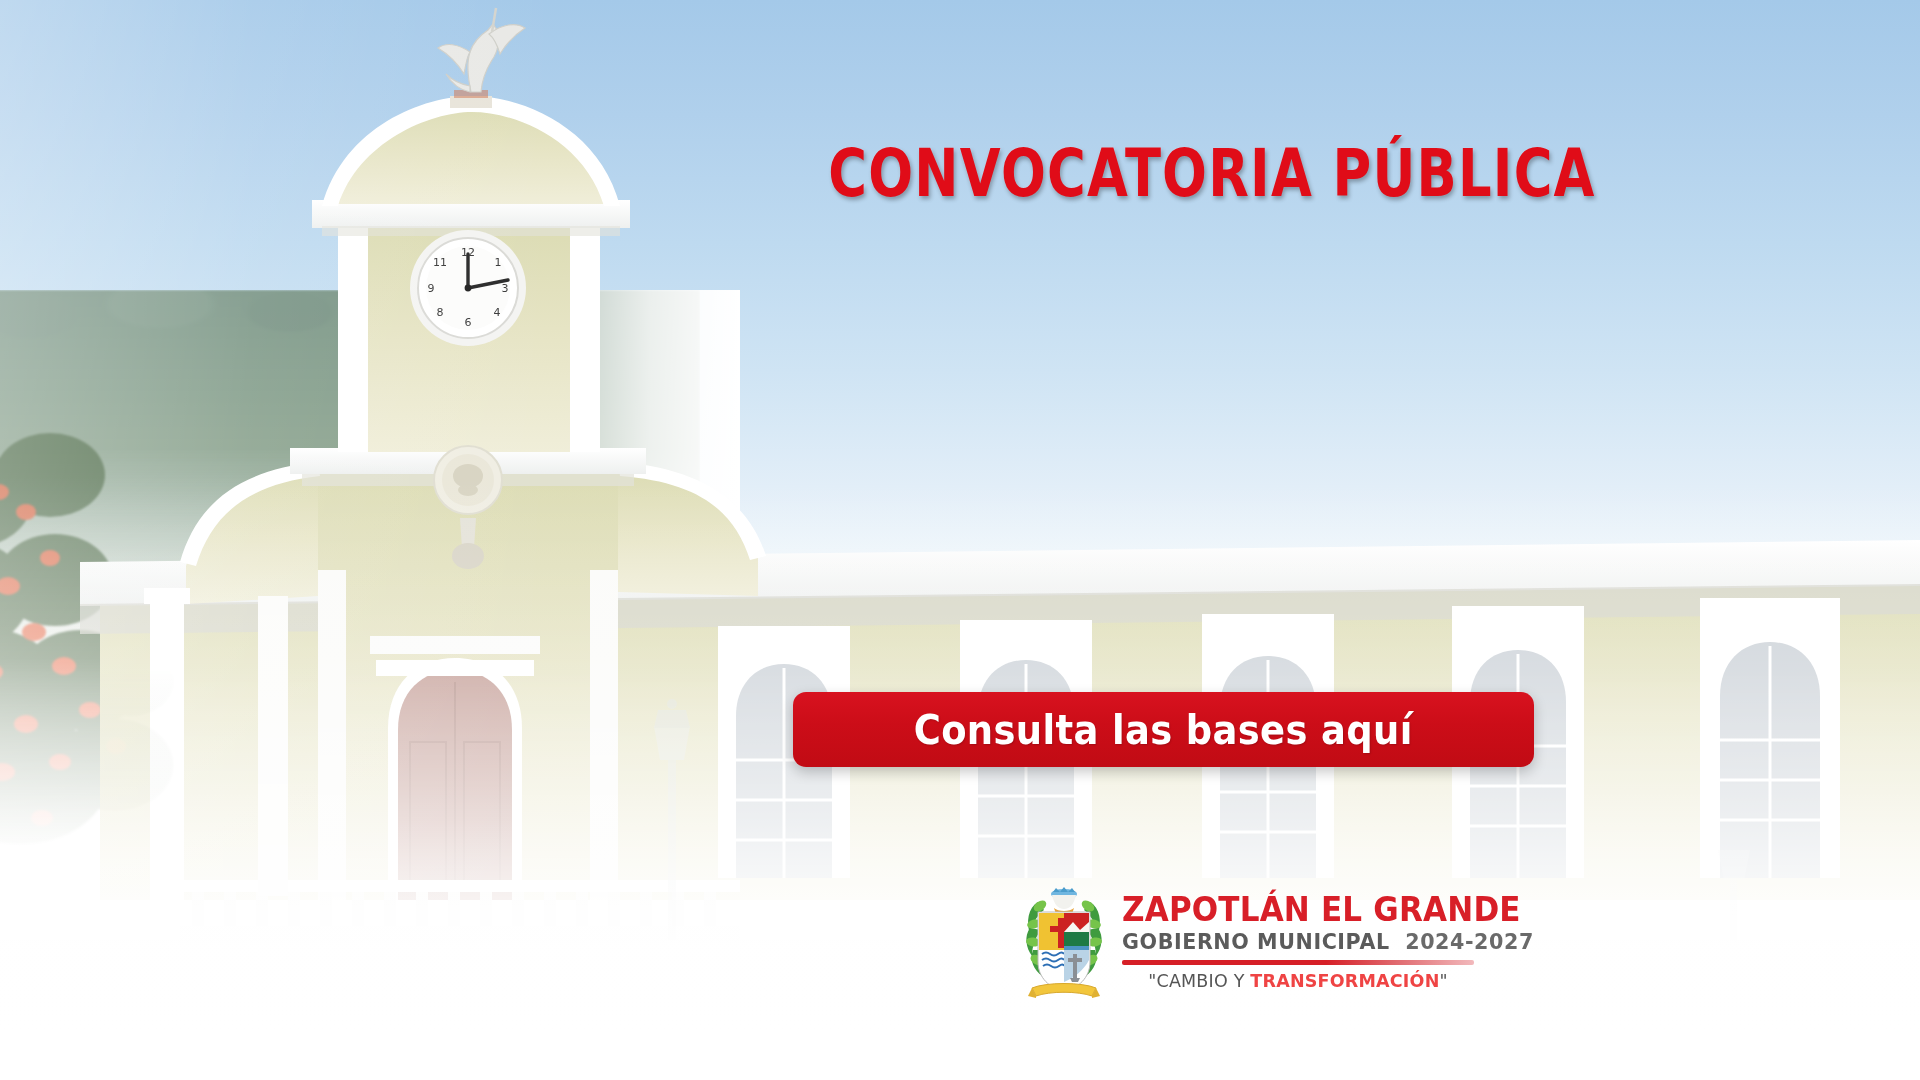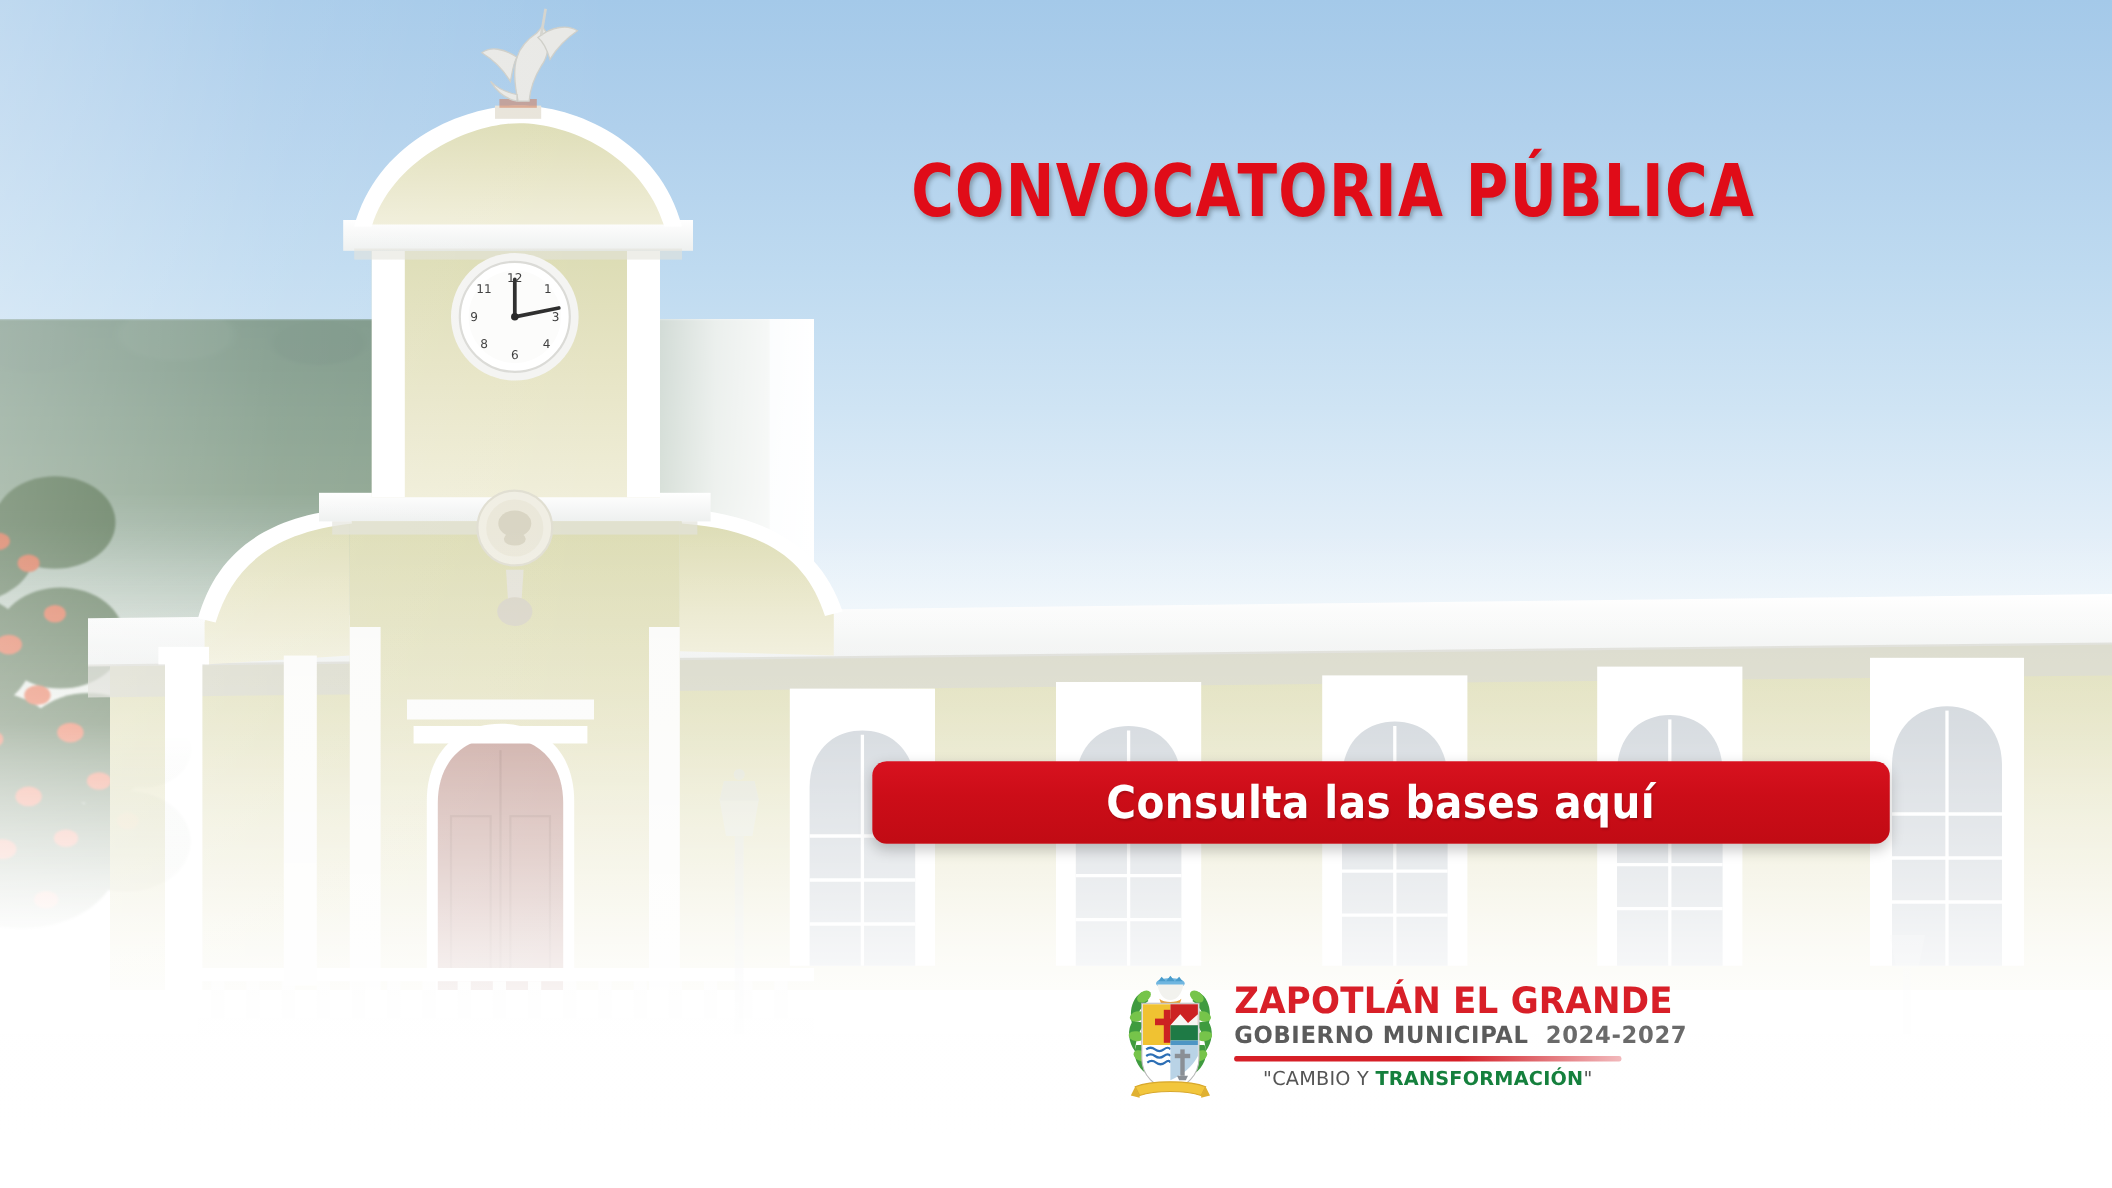--- a/index.html
+++ b/index.html
@@ -112,21 +112,21 @@
     letter-spacing:0px;
     transform:scaleX(0.96);
     text-shadow:1px 2px 3px rgba(0,0,0,.16);
     color:#161616;
   }
 
   
   .cta {
     position:absolute;
     left:793px; top:692px;
-    width:925px; height:75px;
+    width:741px; height:75px;
     border-radius:13px;
     background:linear-gradient(180deg,#d8121f 0%, #cc0d18 42%, #c10b14 100%);
     box-shadow:0 5px 13px rgba(0,0,0,.22);
     display:flex; align-items:center; justify-content:center;
     cursor:pointer;
   }
   .cta-label {
     font-family:"DejaVu Sans", sans-serif;
     font-weight:bold;
     font-size:41px;
@@ -178,21 +178,21 @@
     font-family:"DejaVu Sans", sans-serif;
     font-size:17.5px;
     color:#555555;
     letter-spacing:0.2px;
     line-height:1.25;
     margin-top:6px;
     text-align:center;
     width:352px;
     white-space:nowrap;
   }
-  .logo-line3 b { font-weight:bold; color:#15803d; }
+  .logo-line3 b { font-weight:bold; color:#ef4444; }
 </style>
 </head>
 <body>
 
 <div id="poster">
 
   <div class="sky"></div>
 
   <div class="hill"></div>
   <div class="hill-fade"></div>

